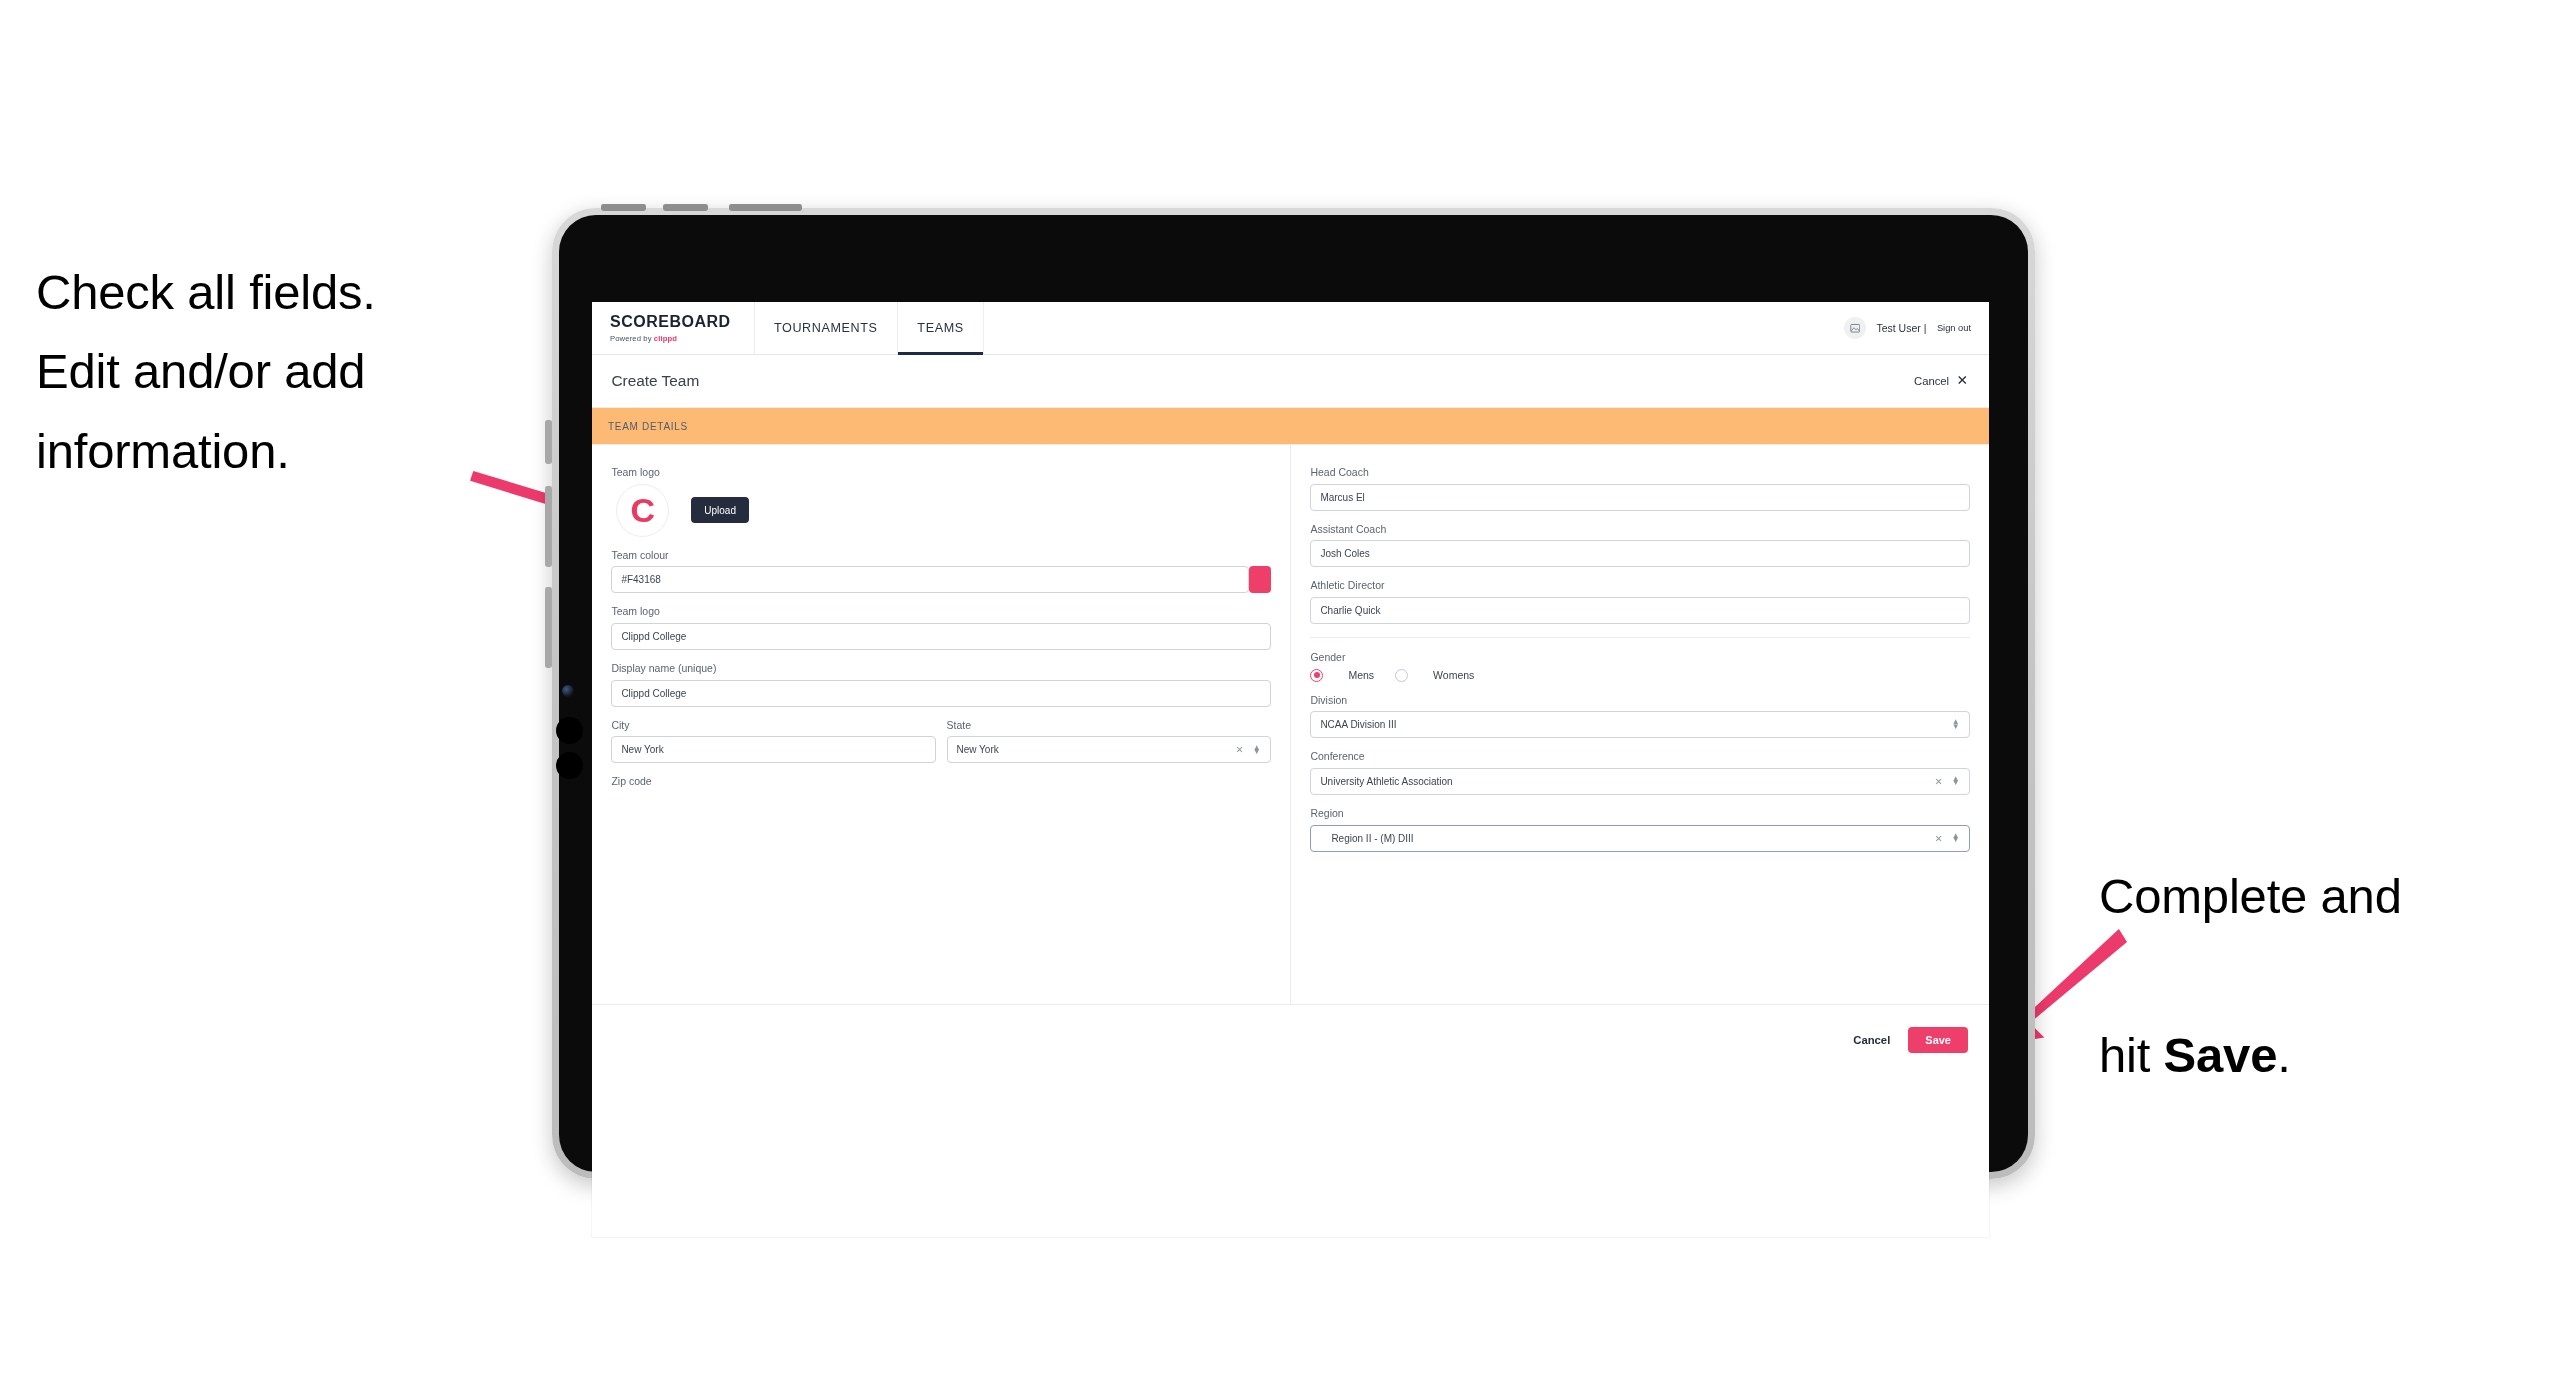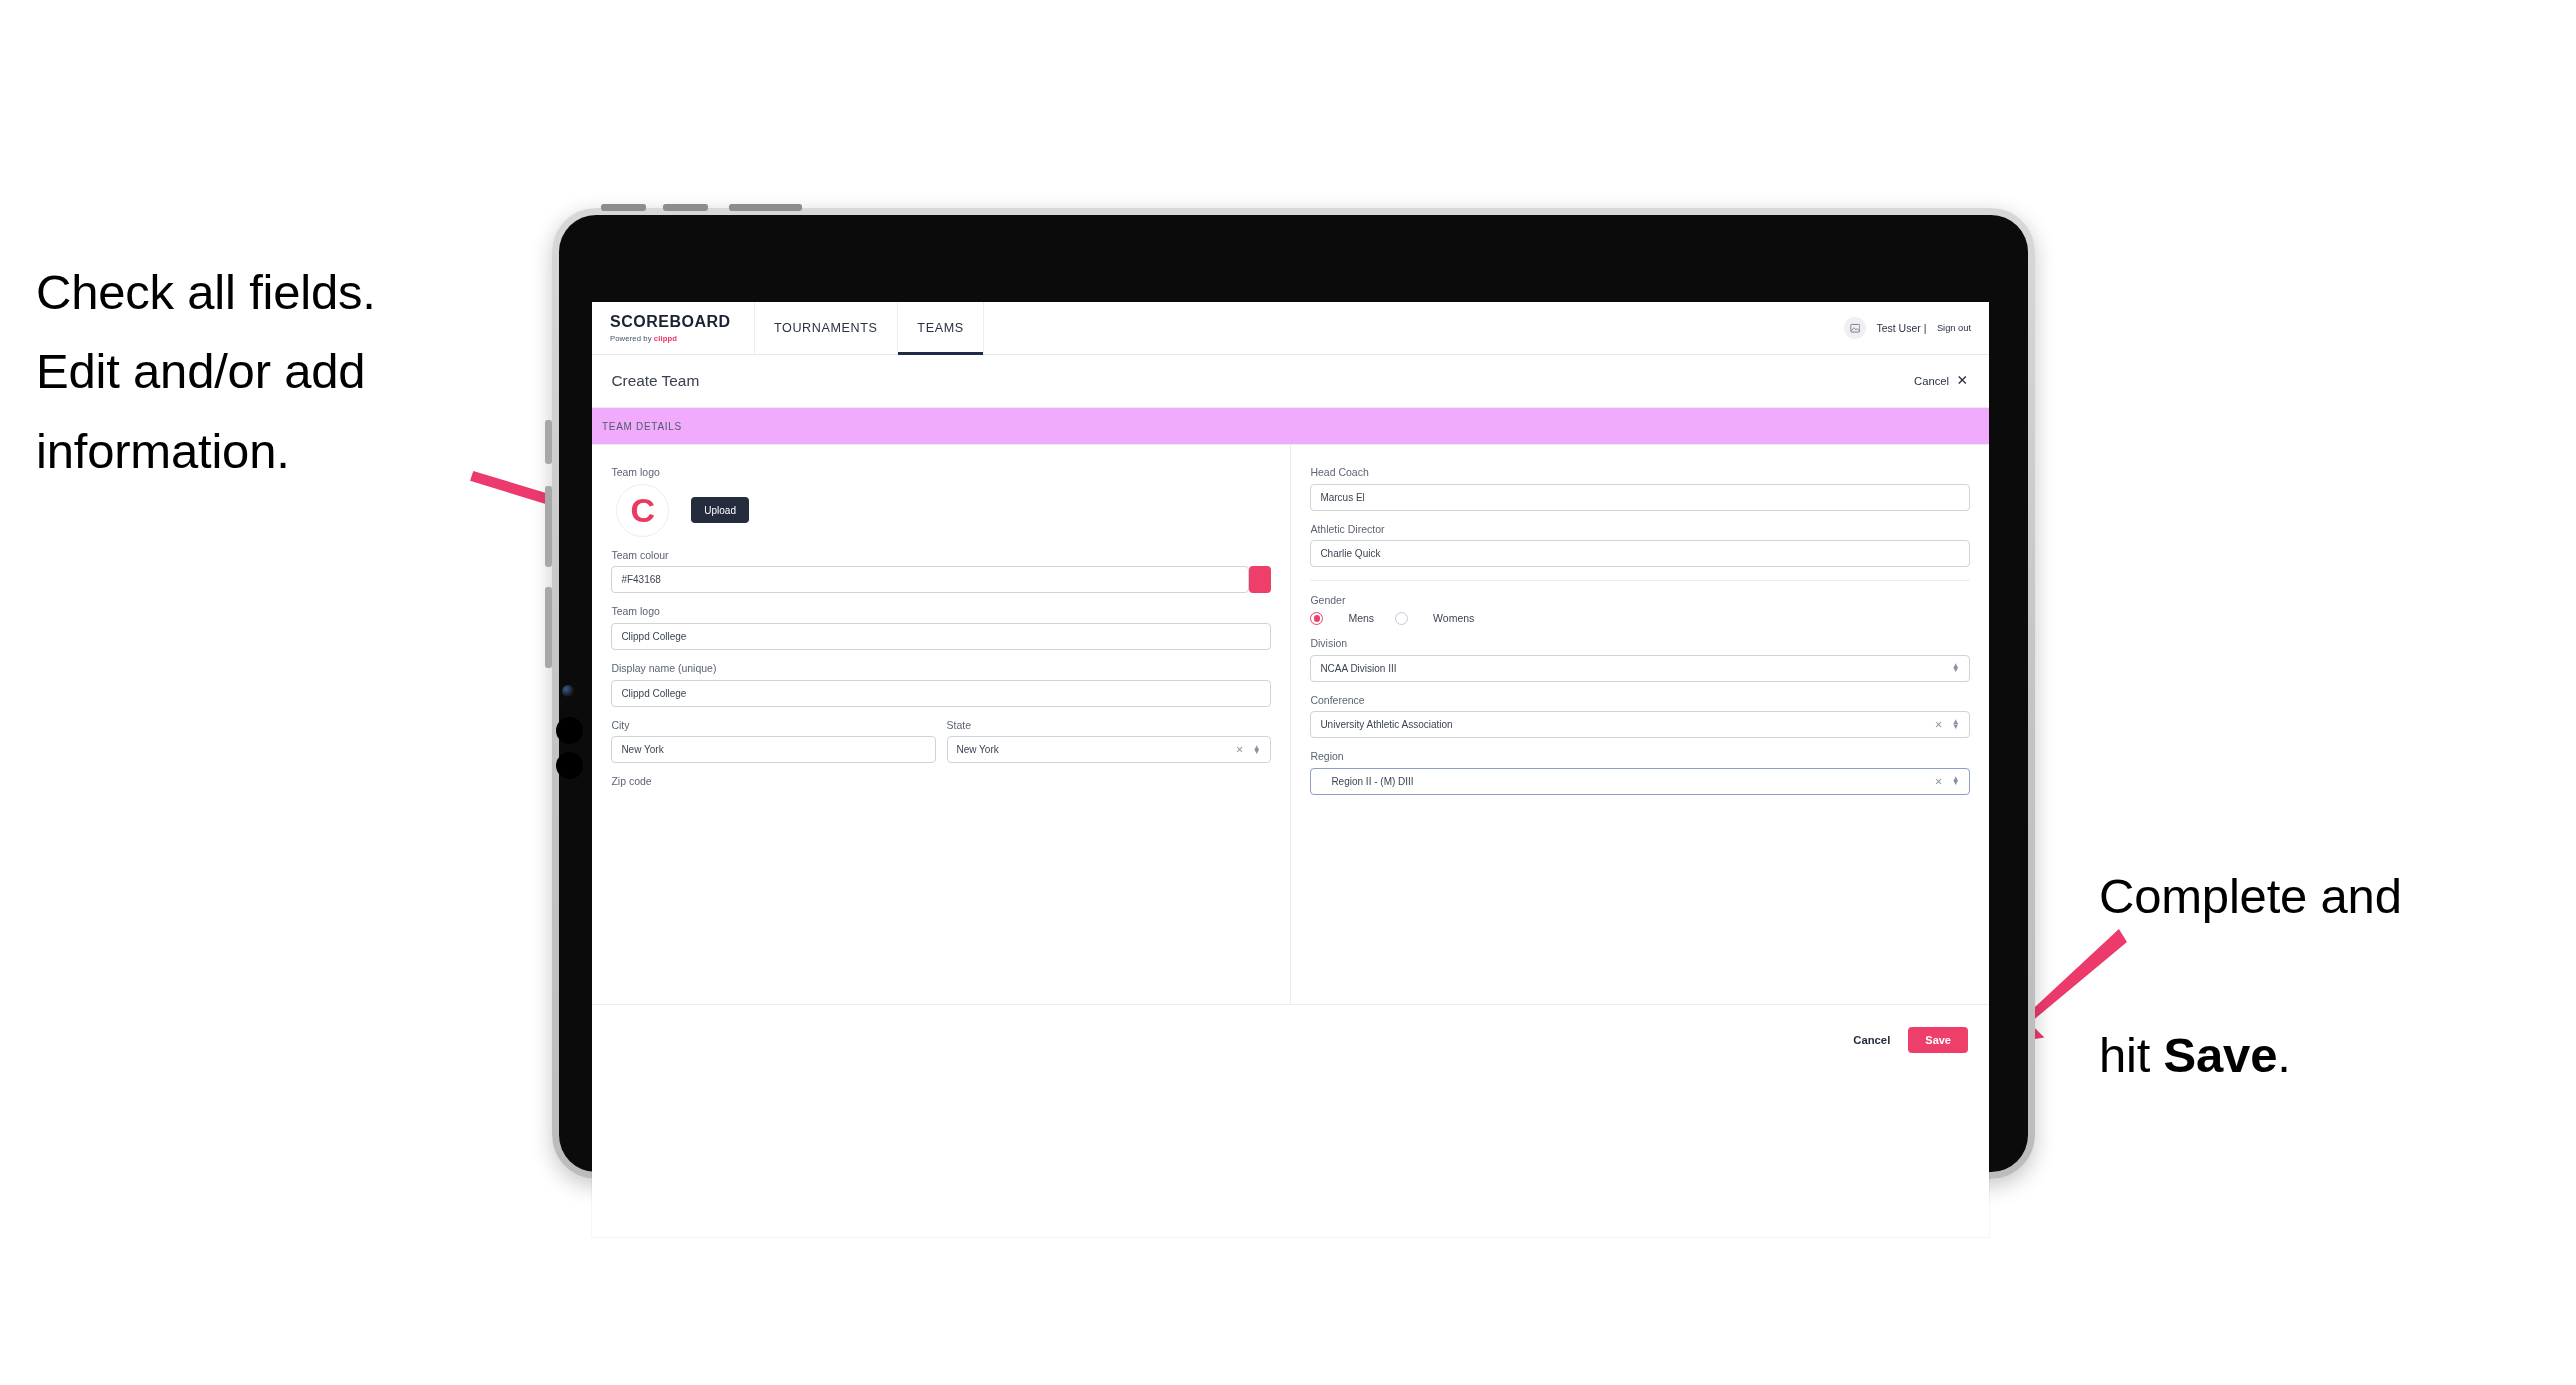--- a/index.html
+++ b/index.html
@@ -104,22 +104,22 @@
     height: 53px; display:flex; align-items:center; padding: 0 21px 0 19.4px;
     background:#fff; border-bottom:0.8px solid #ececef;
   }
   #page-title { font-size:15.4px; color:#3a4050; }
   #cancel-top { margin-left:auto; display:flex; align-items:center; gap:7.3px; cursor:pointer; }
   #cancel-top .lbl { font-size:11.3px; color:#2a3242; }
   #cancel-top .x { font-size:13.8px; color:#2a3242; line-height:1; }
 
   
   #section-strip {
-    height: 37px; background:#f0abfc; border-bottom:0.8px solid #ececef;
-    display:flex; align-items:center; padding-left:10px;
+    height: 37px; background:#fdba74; border-bottom:0.8px solid #ececef;
+    display:flex; align-items:center; padding-left:16px;
   }
   #section-strip .lbl { font-size:10px; color:#525a6b; letter-spacing:0.7px; }
 
   
   #body { display:flex; height: 559px; }
   #col-left  { width: 698px; padding: 21px 19.4px 0 19.4px; position:relative; }
   #col-right { flex:1; padding: 21px 19.4px 0 19.4px; border-left:0.8px solid #ececef; }
 
   .field { margin-bottom: 12px; }
   .flabel { font-size:10.5px; color:#5b6374; margin-bottom:5.7px; display:block; }
@@ -310,20 +310,26 @@
 
       <div id="col-right">
 
         <div class="field">
           <span class="flabel">Head Coach</span>
           <div class="finput">
             <span class="val">Marcus El</span>
           </div>
         </div>
 
+        <div class="field">
+          <span class="flabel">Assistant Coach</span>
+          <div class="finput">
+            <span class="val">Josh Coles</span>
+          </div>
+        </div>
 
         <div class="field">
           <span class="flabel">Athletic Director</span>
           <div class="finput">
             <span class="val">Charlie Quick</span>
           </div>
         </div>
 
         <div class="hdivider"></div>
 

